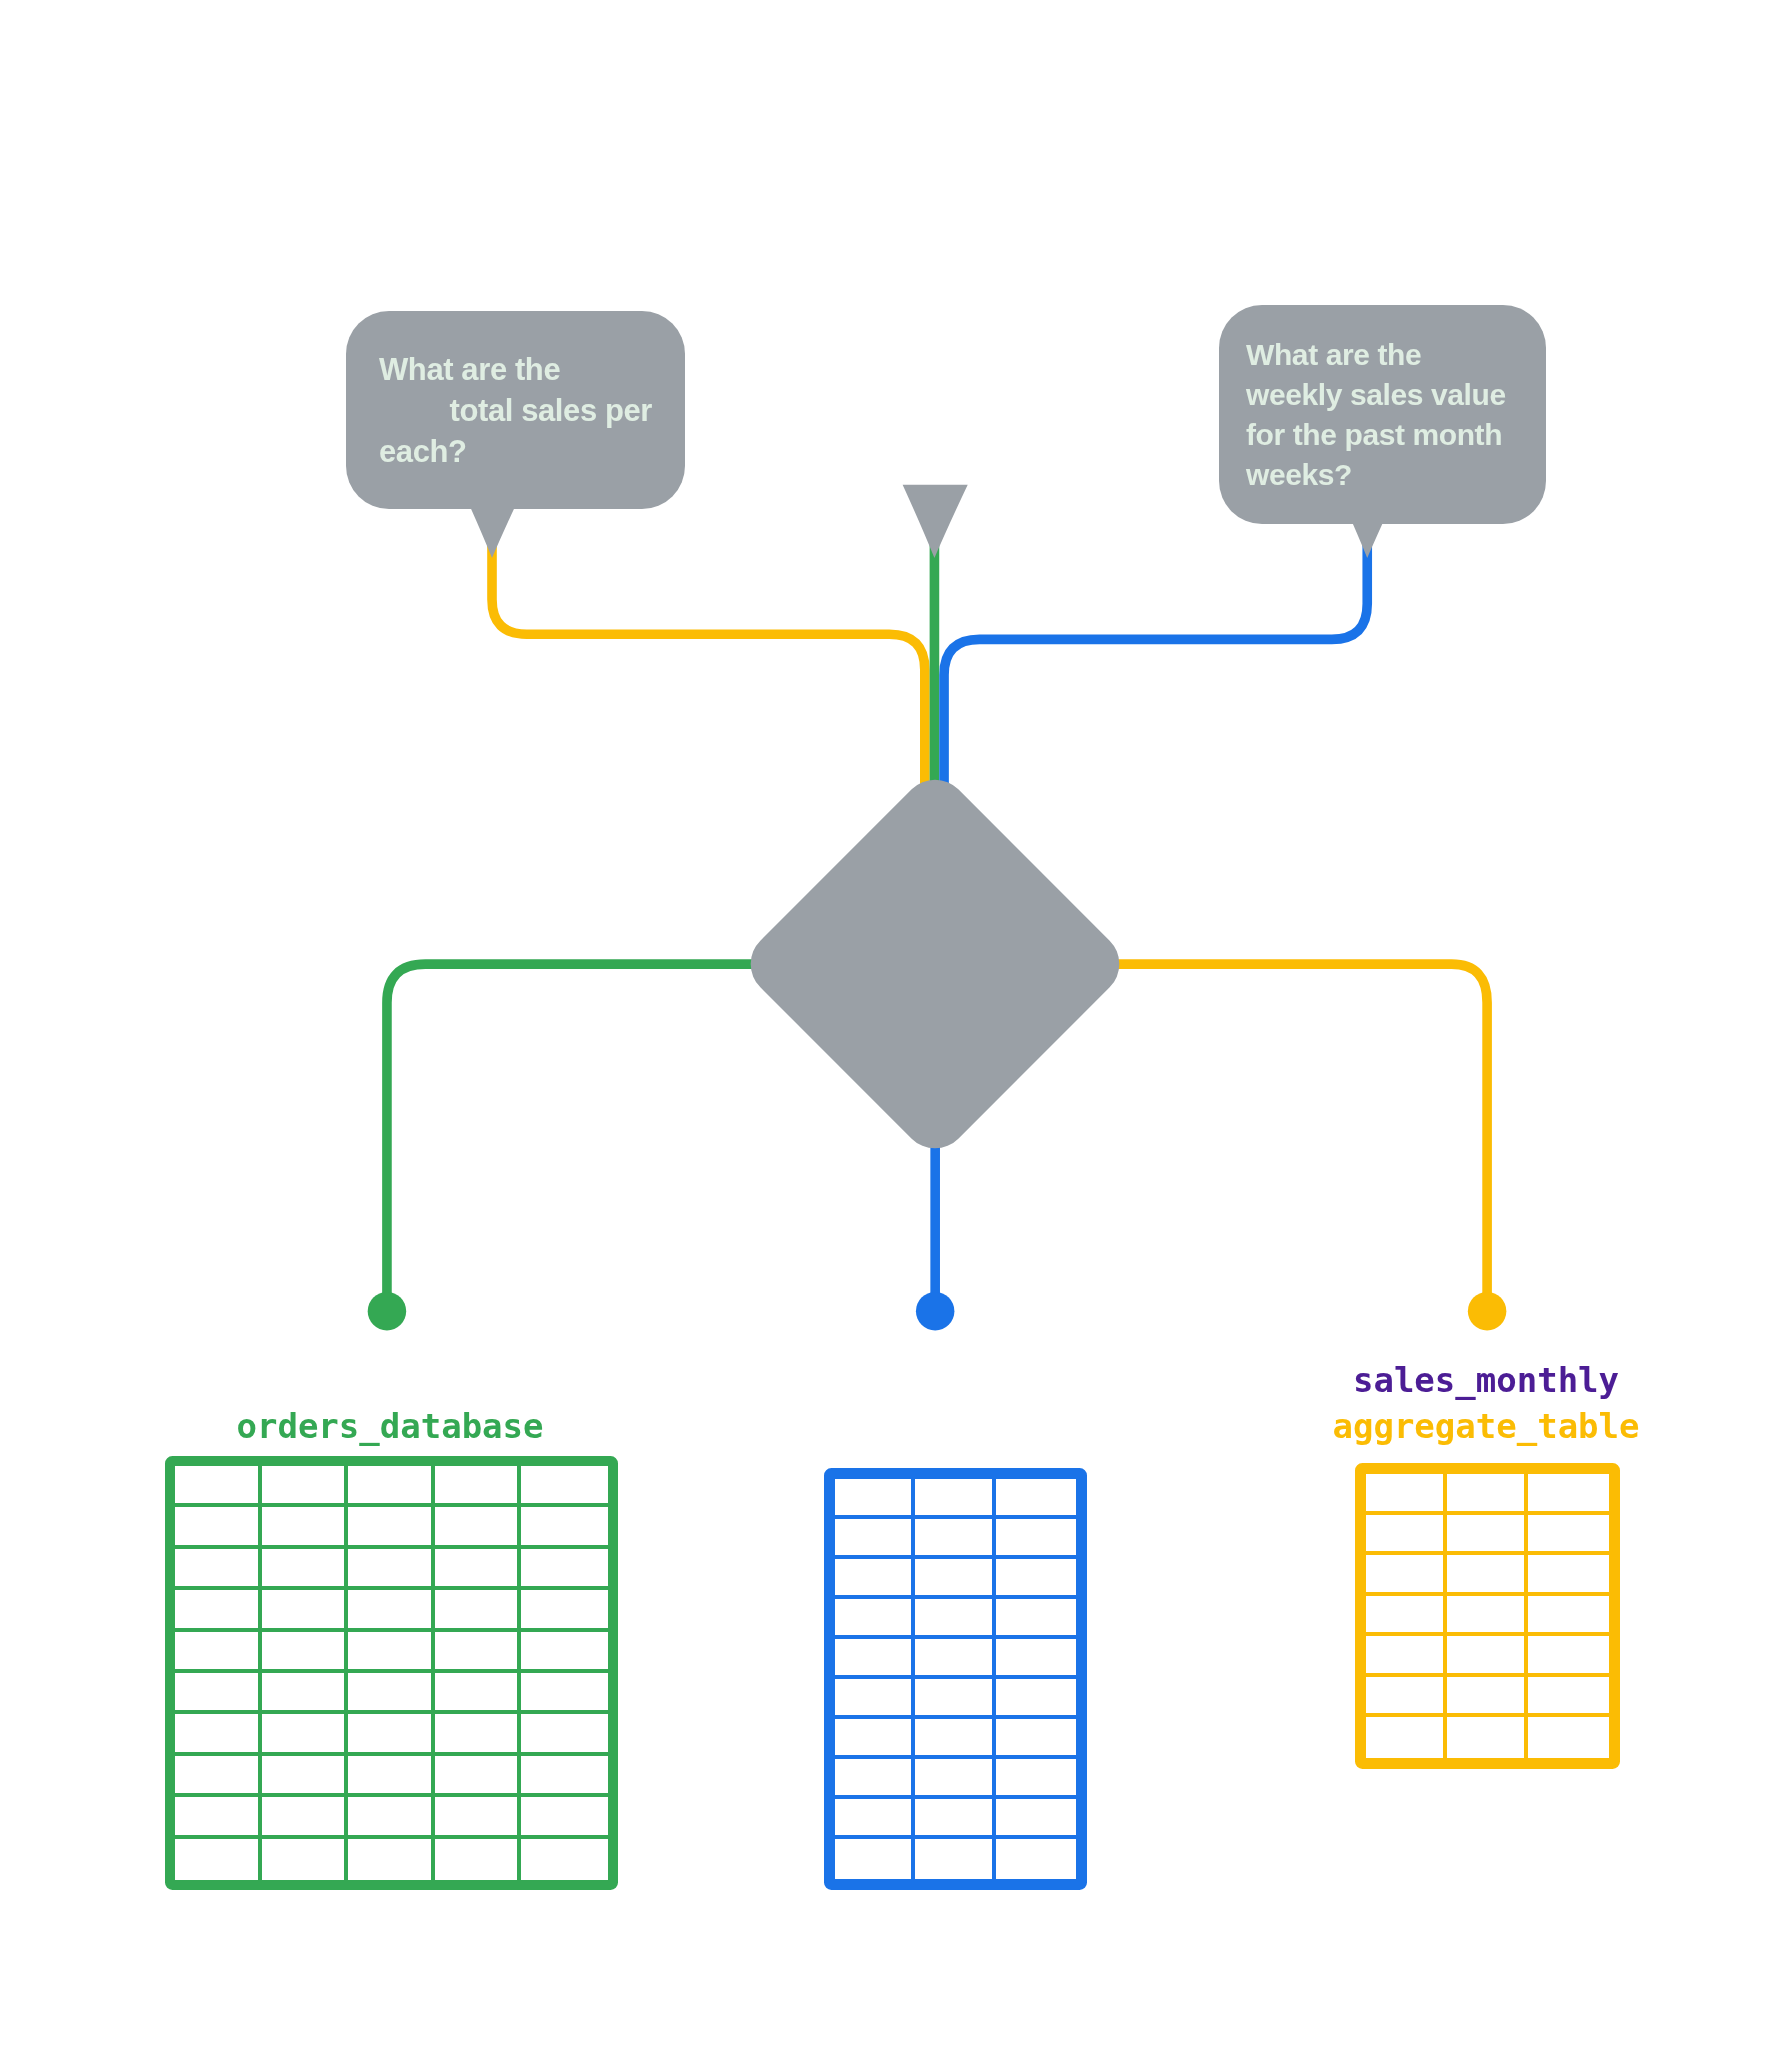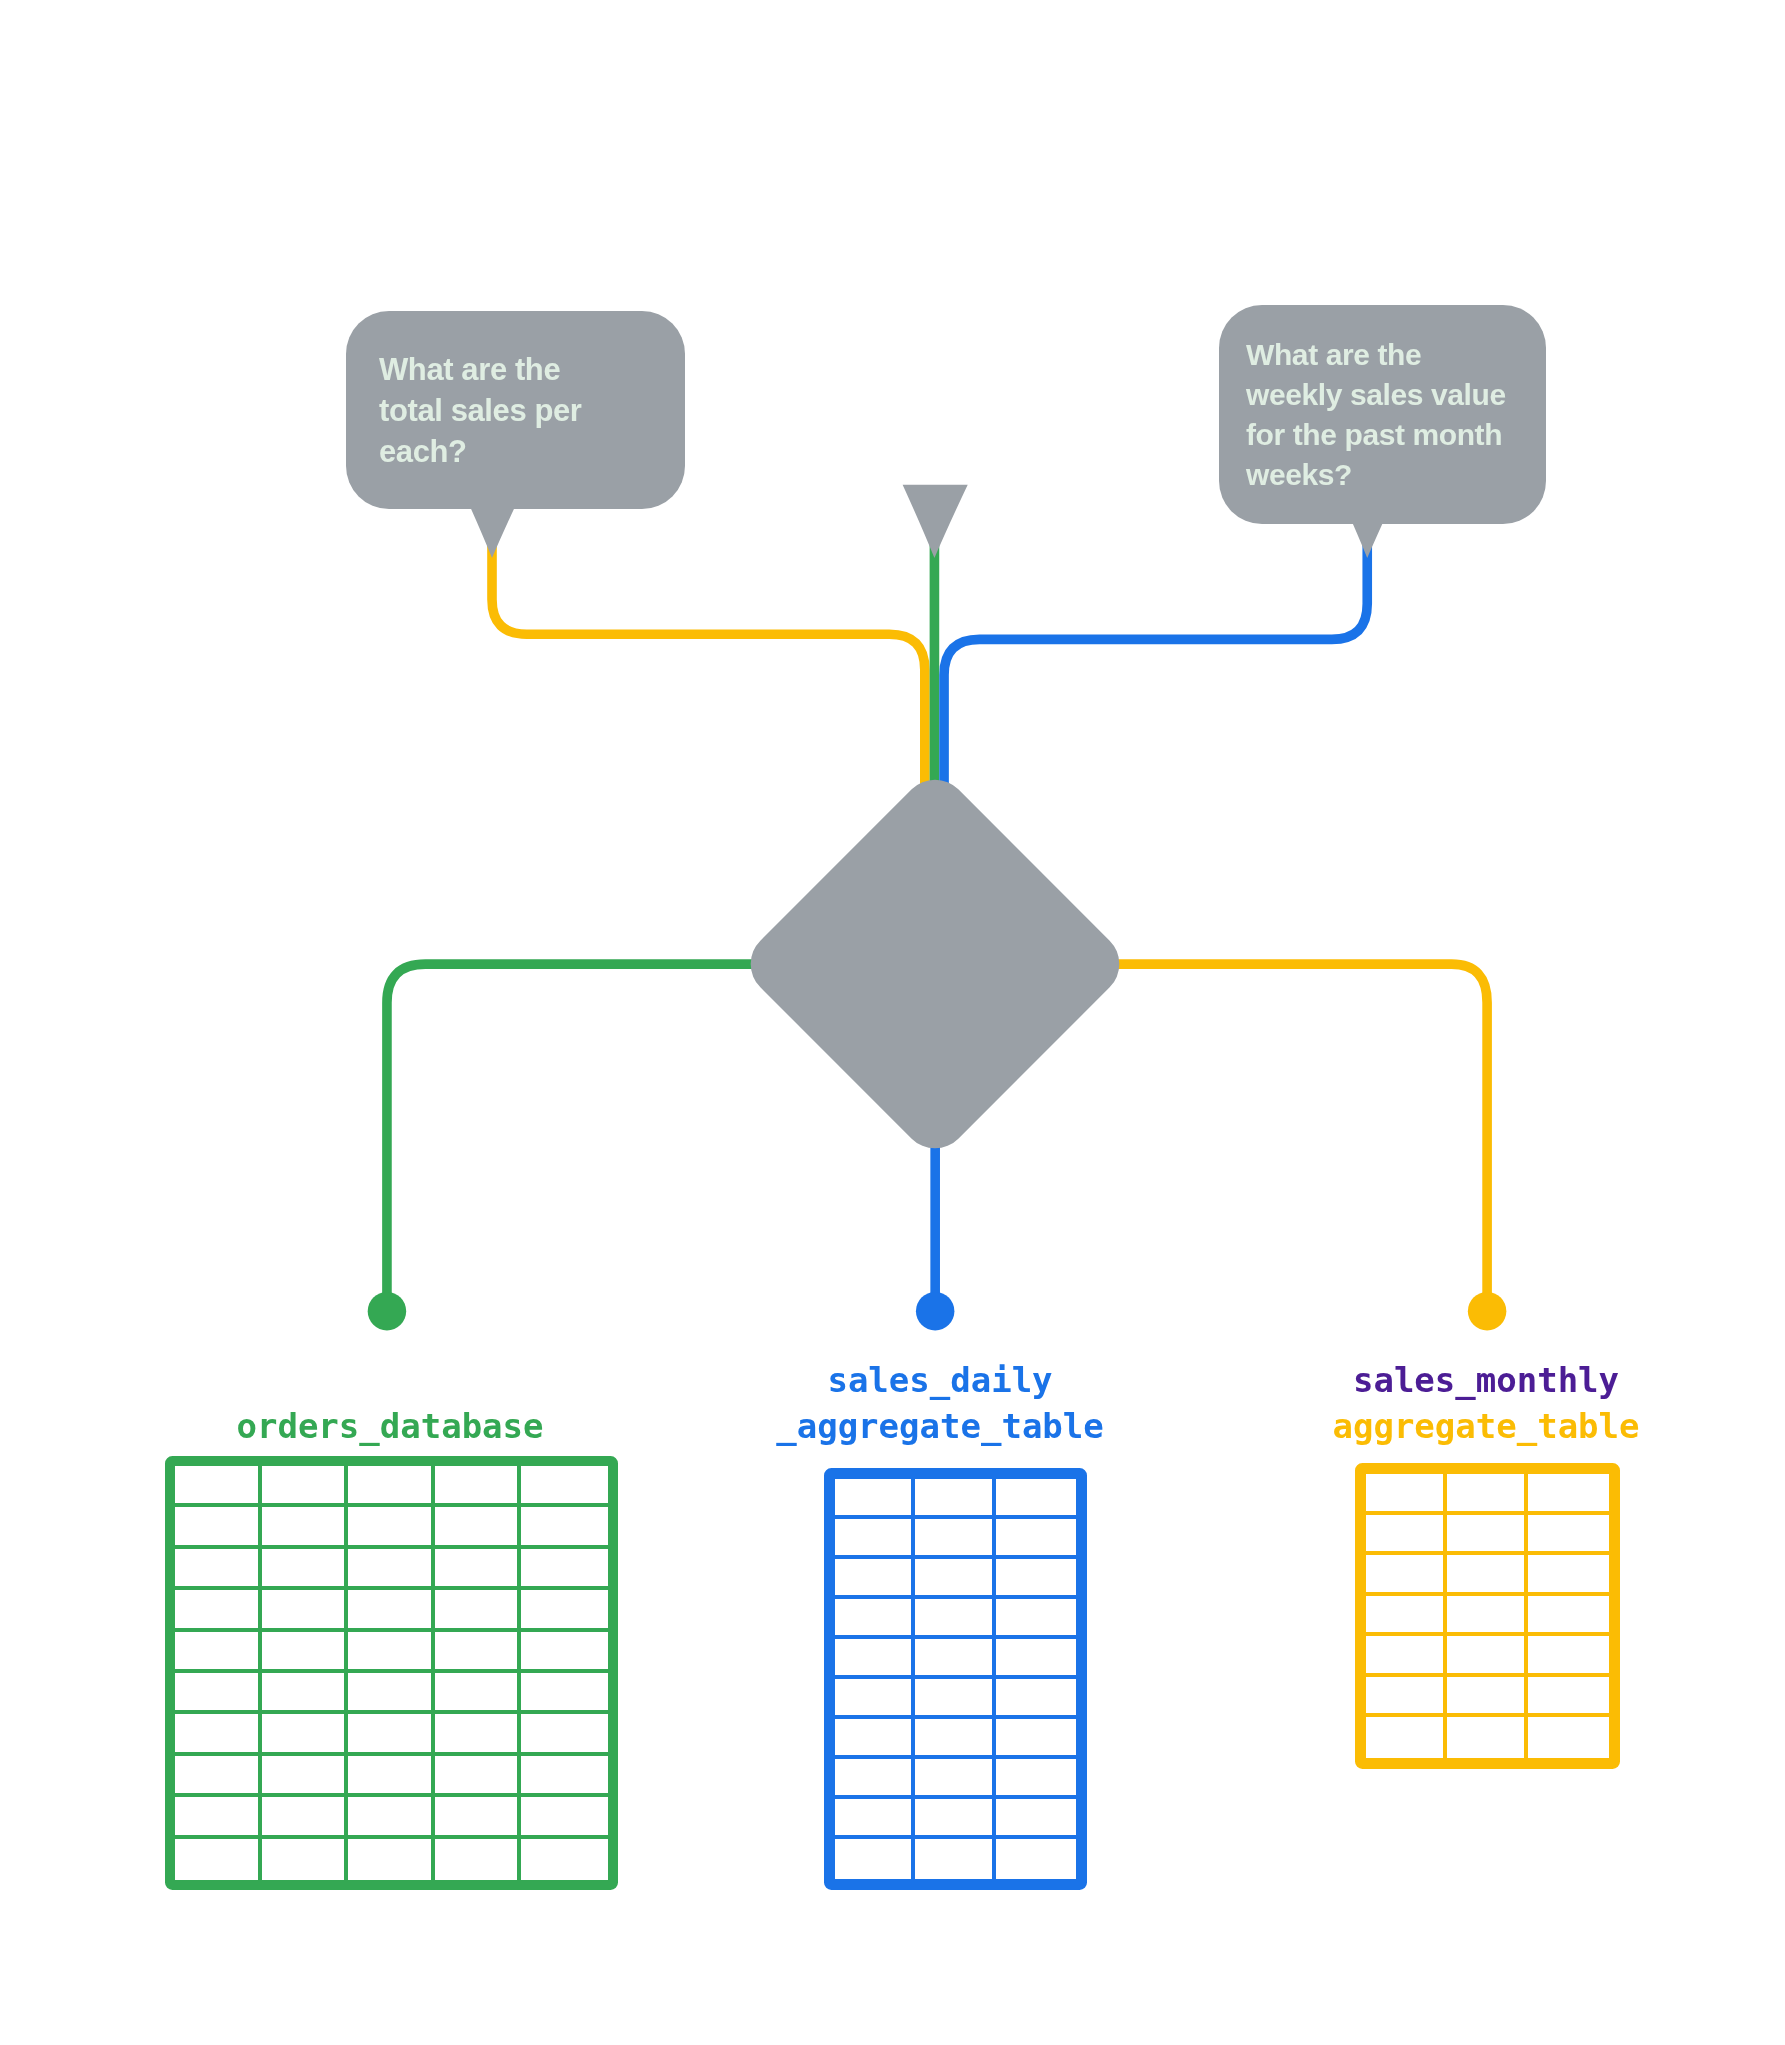--- a/index.html
+++ b/index.html
@@ -48,40 +48,36 @@
   </svg>
 
   <svg class="tail" viewBox="0 0 2414 2765">
     <path d="M 622 655 Q 648 712 665 754 Q 683 712 710 655 Z" style="fill: rgb(154, 160, 166);"></path>
     <path d="M 1220 655 Q 1246 712 1263 754 Q 1281 712 1308 655 Z" style="fill: rgb(154, 160, 166);"></path>
     <path d="M 1805 655 Q 1831 712 1848 754 Q 1866 712 1893 655 Z" style="fill: rgb(154, 160, 166);"></path>
   </svg>
 
   <div class="bubble" id="bubble-1" style="background-color: rgb(154, 160, 166);">
     <span class="bline" style="color: rgb(223, 237, 226);">What are the</span>
-    <span class="bline" style="color: rgb(223, 237, 226);">total sales per</span>
+    <span class="bline" style="color: rgb(223, 237, 226); text-align: right;">total sales per</span>
     <span class="bline" style="color: rgb(223, 237, 226);">each?</span>
   </div>
 
 
   <div class="bubble small" id="bubble-3" style="background-color: rgb(154, 160, 166);">
     <span class="bline" style="color: rgb(223, 237, 226);">What are the</span>
     <span class="bline" style="color: rgb(223, 237, 226);">weekly sales value</span>
     <span class="bline" style="color: rgb(223, 237, 226);">for the past month</span>
     <span class="bline" style="color: rgb(223, 237, 226);">weeks?</span>
   </div>
 
   <div id="diamond" style="background-color: rgb(154, 160, 166);"></div>
 
   <div class="ds-label" id="label-green">
     <span class="lline" style="color: rgb(52, 168, 83);">orders_database</span>
-  </div>
-  <div class="ds-label" id="label-blue">
-    <span class="lline" style="color: rgb(26, 115, 232);">sales_daily</span>
-    <span class="lline" style="color: rgb(26, 115, 232);">_aggregate_table</span>
   </div>
   <div class="ds-label" id="label-yellow">
     <span class="lline" style="color: #4c1d95;">sales_monthly</span>
     <span class="lline" style="color: rgb(251, 188, 4);">aggregate_table</span>
   </div>
 
   <div class="dgrid" id="grid-green" style="border-color: rgb(52, 168, 83); grid-template-columns: repeat(5, 1fr); grid-template-rows: repeat(10, 1fr);">
       <div class="cell" style="border-right: 4.4px solid rgb(52, 168, 83); border-bottom: 4.4px solid rgb(52, 168, 83);"></div>
       <div class="cell" style="border-right: 4.4px solid rgb(52, 168, 83); border-bottom: 4.4px solid rgb(52, 168, 83);"></div>
       <div class="cell" style="border-right: 4.4px solid rgb(52, 168, 83); border-bottom: 4.4px solid rgb(52, 168, 83);"></div>

